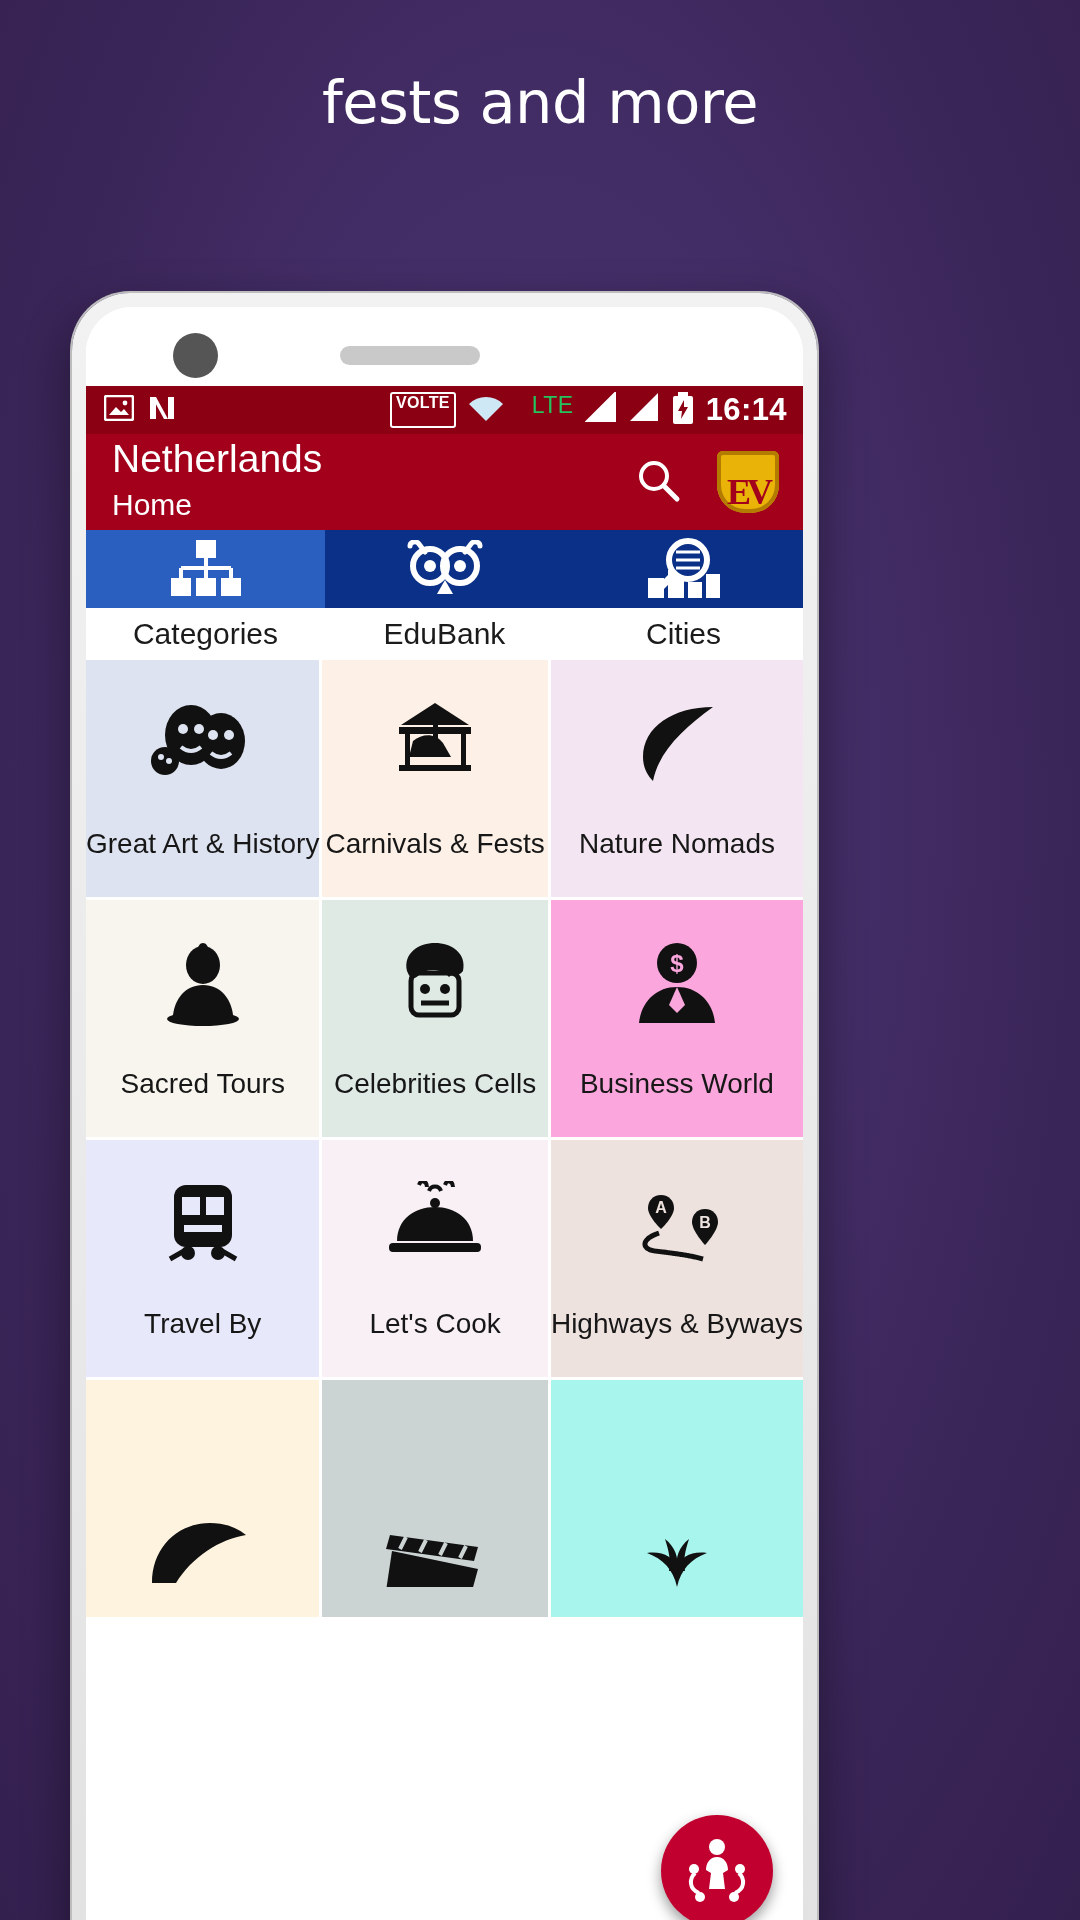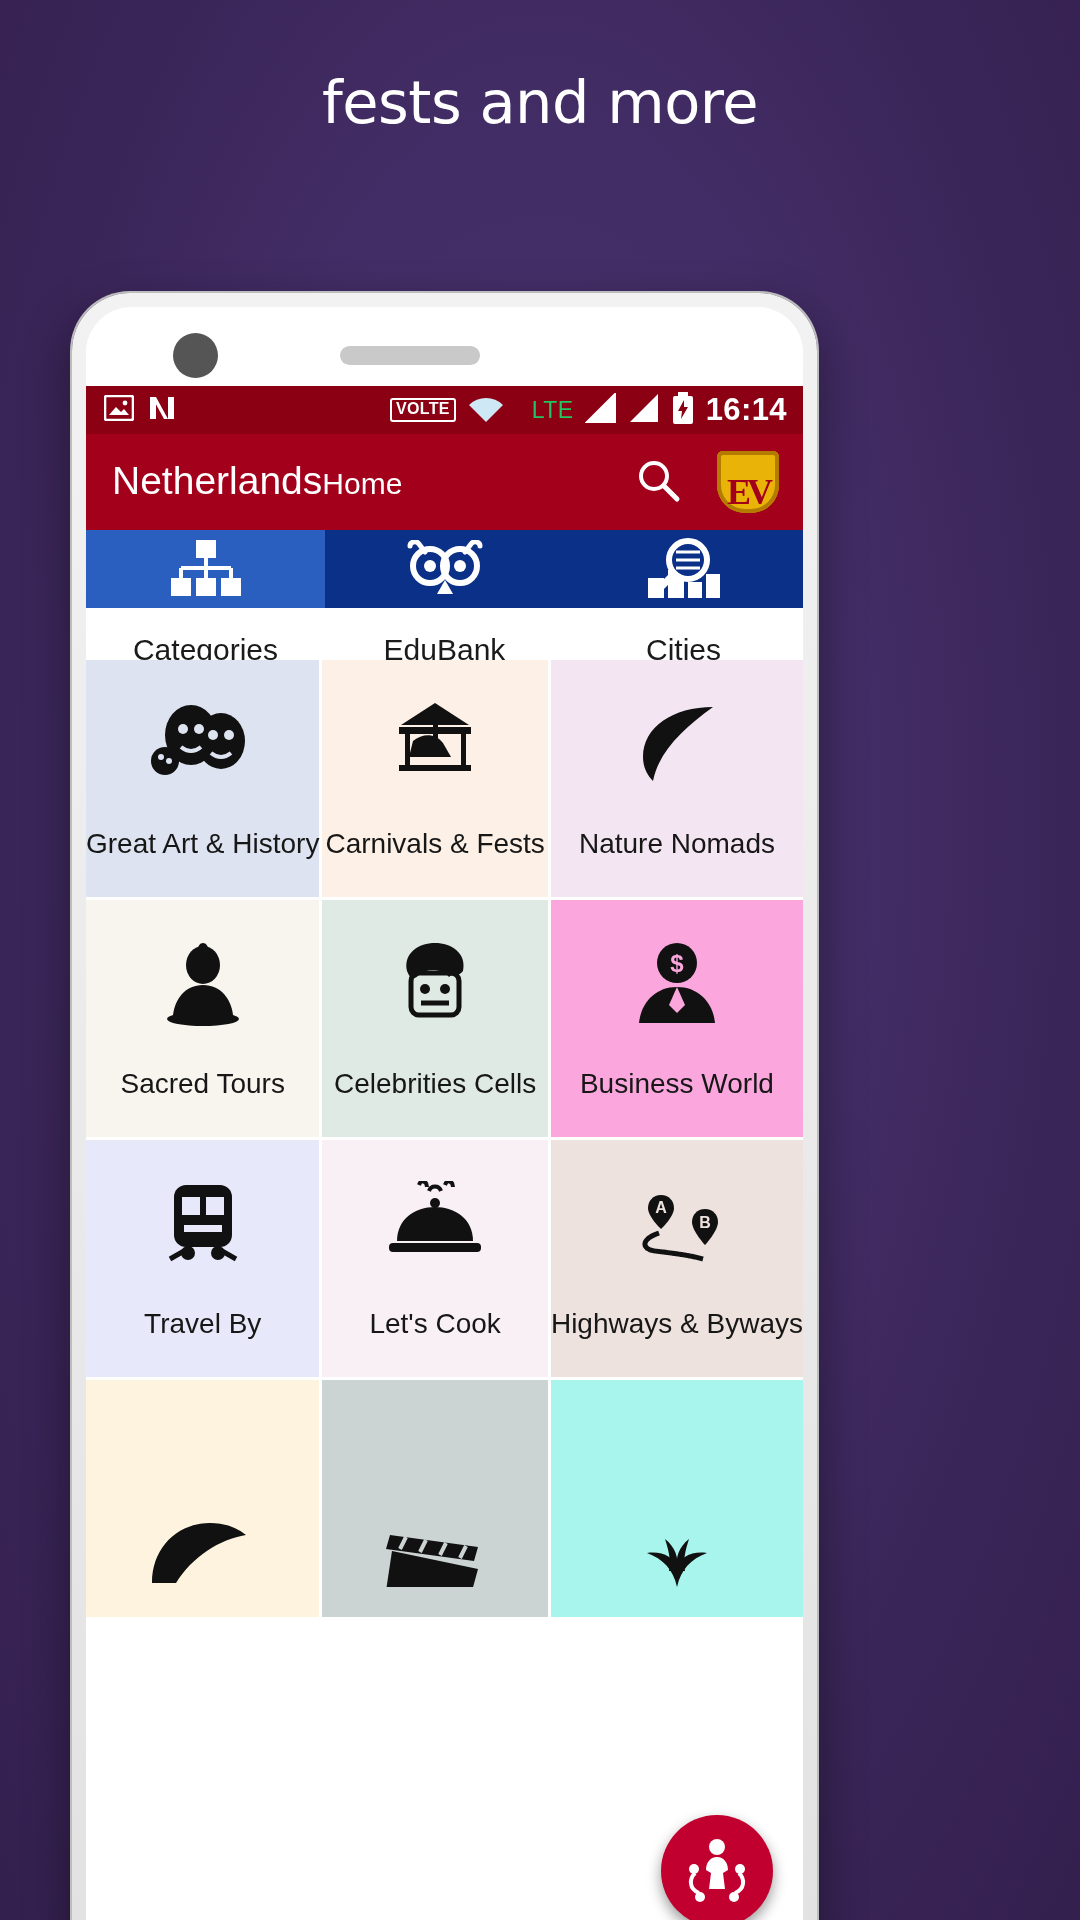--- a/index.html
+++ b/index.html
@@ -66,42 +66,42 @@
   
   .statusbar {
     height:48px;
     background:#8b0013;
     display:flex;
     align-items:center;
     padding:0 16px 0 18px;
     color:#ffffff;
   }
   .sb-left { display:flex; align-items:center; gap:14px; }
-  .sb-right { margin-left:auto; display:flex; align-items:center; gap:11px; }
+  .sb-right { margin-left:auto; display:flex; gap:11px; }
   .volte-badge {
     border:2px solid #ffffff;
     border-radius:3px;
     font-size:16px;
     font-weight:bold;
     padding:0px 4px 1px 4px;
     line-height:1.15;
     letter-spacing:.3px;
   }
   .lte-text { font-size:23px; color:#22c55e; letter-spacing:.5px;margin-left:16px; }
   .clock { font-size:31px; font-weight:bold; letter-spacing:.4px; }
 
   
   .appbar {
     height:96px;
     background:#a3001b;
     display:flex;
     align-items:center;
     padding:0 24px 0 26px;
   }
-  .appbar-titles { display:flex; flex-direction:row; justify-content:center; }
+  .appbar-titles { display:flex; flex-direction:column; justify-content:center; }
   .app-title { color:#ffffff; font-size:39px; line-height:1.1; font-weight:400; }
   .app-subtitle { color:#ffffff; font-size:30px; line-height:1.35; font-weight:400; margin-top:4px; }
   .appbar-actions { margin-left:auto; display:flex; align-items:center; gap:34px; }
   .logo-shield {
     width:62px; height:62px;
     background:#eab308;
     border-radius:6px 6px 28px 28px;
     position:relative;
     box-shadow:inset 0 0 0 4px #b37b00;
     display:flex; align-items:flex-end; justify-content:center;
@@ -124,21 +124,20 @@
   .tab.selected { background:#2a5fbf; }
   .tab svg { display:block; }
 
   .tablabels { display:flex; background:#ffffff; height:52px; }
   .tablabel {
     flex:1;
     text-align:center;
     font-size:30px;
     color:#1b1b1b;
     line-height:52px;
-    margin-top:16px;
   }
 
   
   .grid {
     display:grid;
     grid-template-columns:repeat(3,1fr);
     gap:3px;
     background:#ffffff;
   }
   .cell {

